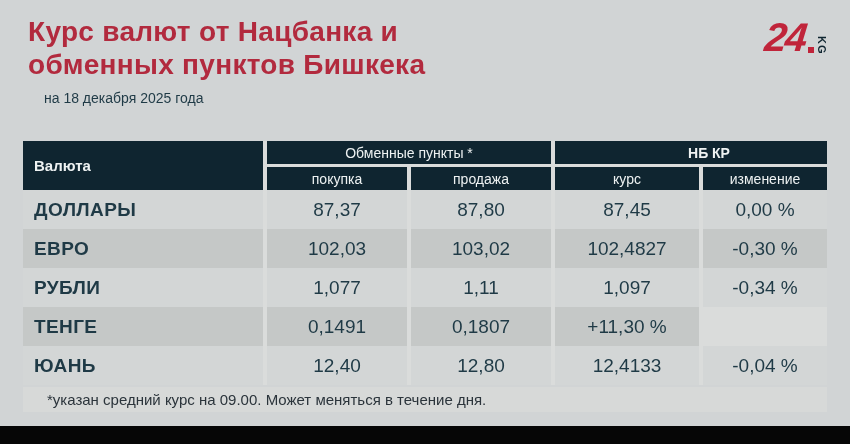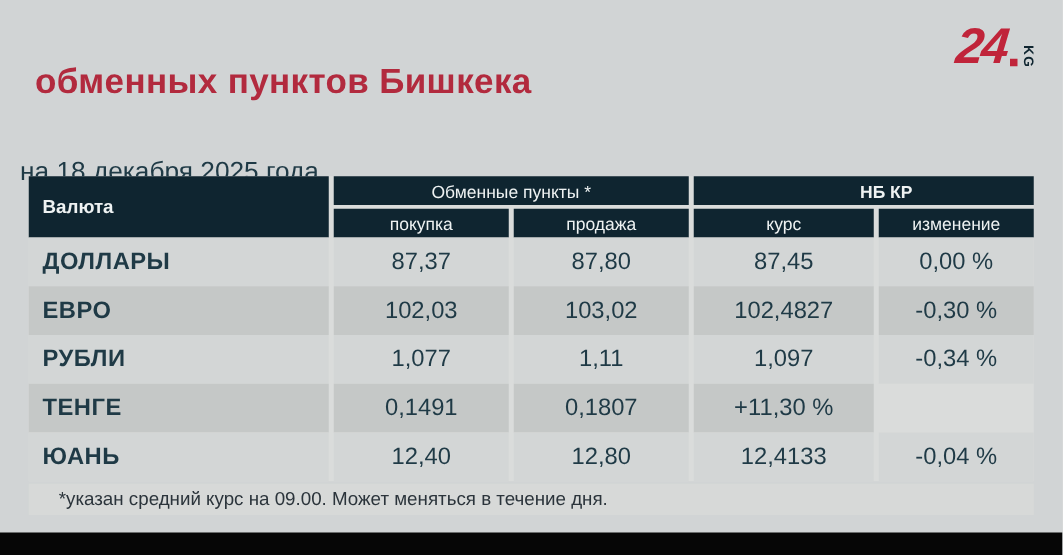--- a/index.html
+++ b/index.html
@@ -11,22 +11,22 @@
     font-family: "Liberation Sans", sans-serif;
     color:#1f3a46;
   }
   .page-title {
     position:absolute; left:28px; top:15px;
     font-size:28px; font-weight:bold; line-height:33px;
     letter-spacing:0.3px;
     color: var(--title_red, #b22a3e);
   }
   .date-subtitle {
-    position:absolute; left:16px; top:90px;
-    font-size:21px; color: var(--body_text_navy, #1f3a46); margin-top: 36px;
+    position:absolute; left:44px; top:90px;
+    font-size:14px; color: var(--body_text_navy, #1f3a46);
   }
   .logo {
     position:absolute; right:22px; top:18px;
     display:flex; align-items:flex-end;
   }
   .logo-number {
     font-size:40px; font-weight:800; font-style:italic;
     letter-spacing:-2px; line-height:38px;
     color: var(--logo_red, #c0243a);
     transform: skewX(-6deg);
@@ -93,21 +93,21 @@
   }
   .bottom-bar {
     position:absolute; left:0; top:426px; width:850px; height:18px;
     background: var(--bottom_bar_black, #060606);
   }
 </style>
 </head>
 <body>
 
 <h1 class="page-title">
-  <br>
+  <span>Курс валют от Нацбанка и</span><br>
   <span>обменных пунктов Бишкека</span>
 </h1>
 
 <div class="date-subtitle">на 18 декабря 2025 года</div>
 
 <div class="logo">
   <span class="logo-number">24</span>
   <span class="logo-dot"></span>
   <span class="logo-suffix">KG</span>
 </div>

